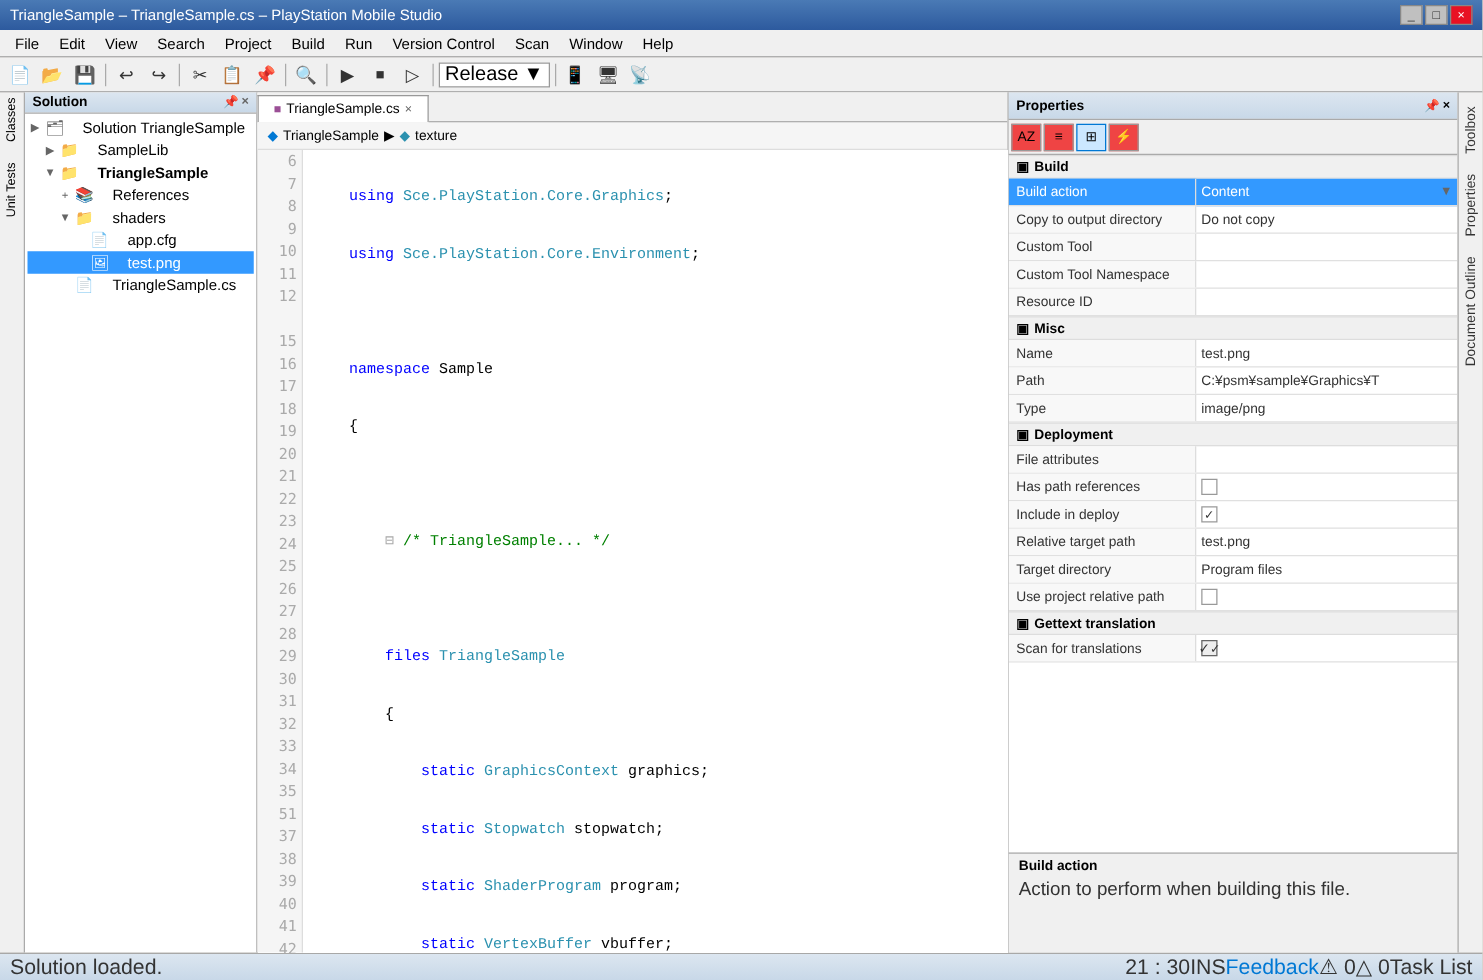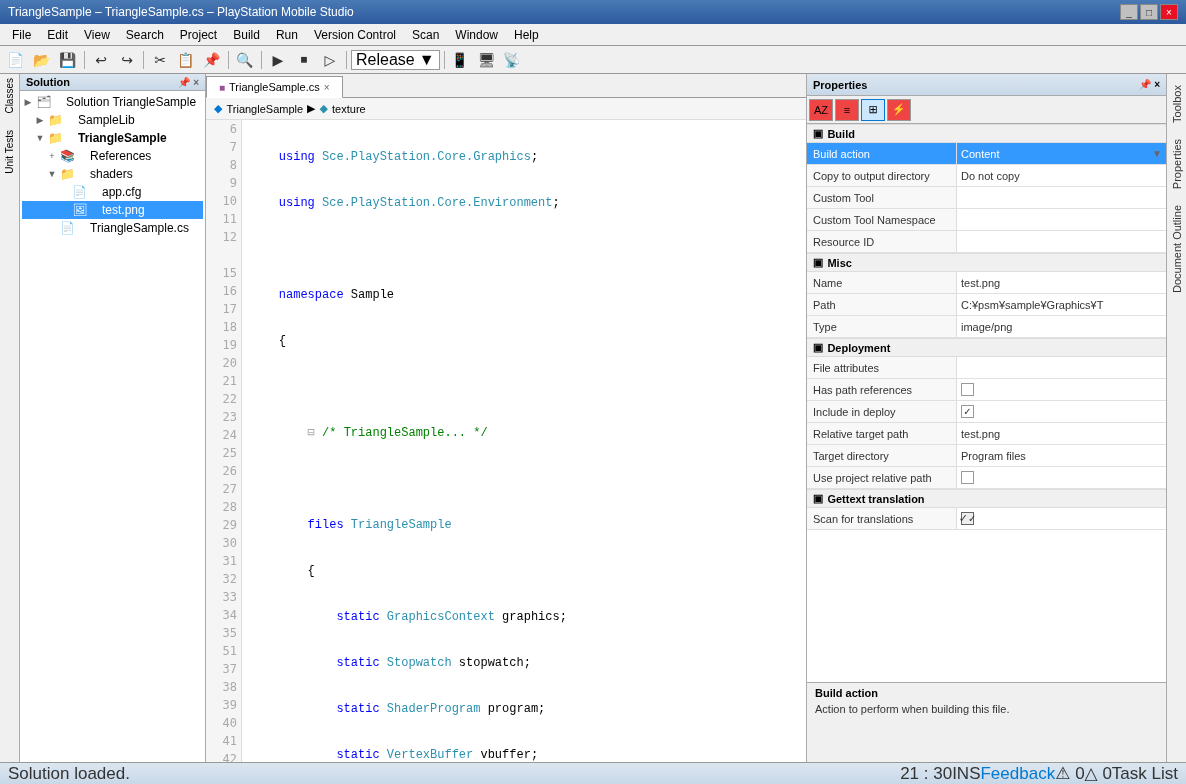--- a/index.html
+++ b/index.html
@@ -188,21 +188,21 @@
     }
     .dropdown-arrow { font-size: 10px; color: #666; cursor: pointer; }
     .prop-checkbox { width: 13px; height: 13px; border: 1px solid #999; background: white; display: flex; align-items: center; justify-content: center; }
     .prop-checkbox.checked::after { content: '✓'; font-size: 10px; }
 
     
     #properties-desc {
       height: 80px; border-top: 1px solid #aaa; background: #f0f0f0; padding: 4px 8px;
     }
     #prop-desc-title { font-size: 11px; font-weight: bold; margin-bottom: 4px; }
-    #prop-desc-text { font-size: 11px; color: #333; }
+    #prop-desc-text { font-size: 15px; color: #333; }
 
     
     #right-strips {
       width: 20px; background: #f0f0f0; border-left: 1px solid #aaa;
       display: flex; flex-direction: column; align-items: center; padding-top: 4px;
       font-size: 9px; gap: 2px;
     }
     .side-tab {
       writing-mode: vertical-rl; transform: rotate(180deg);
       font-size: 11px; padding: 6px 2px; cursor: pointer; color: #333;

